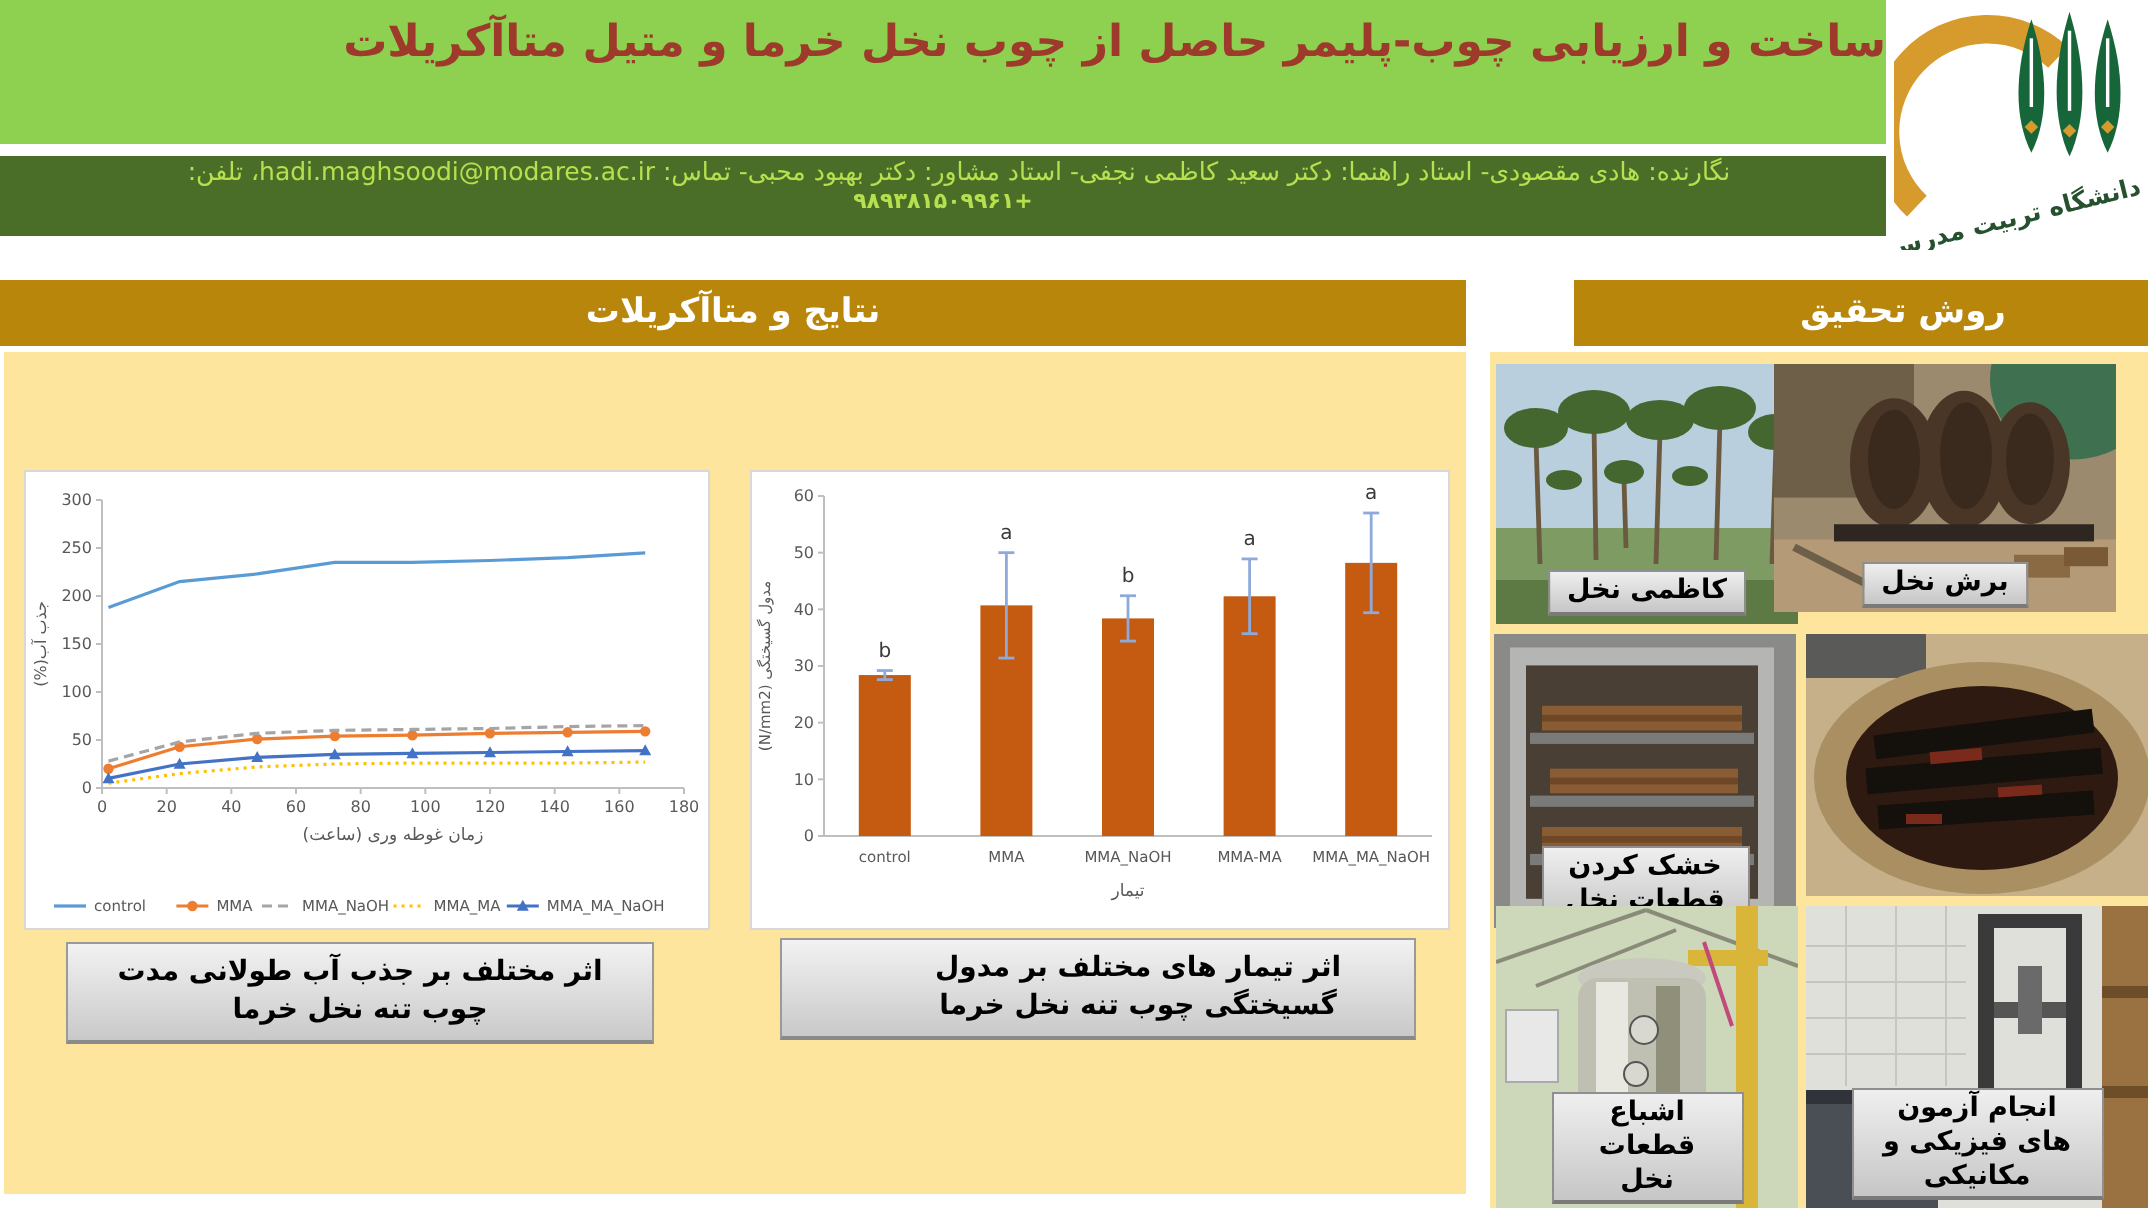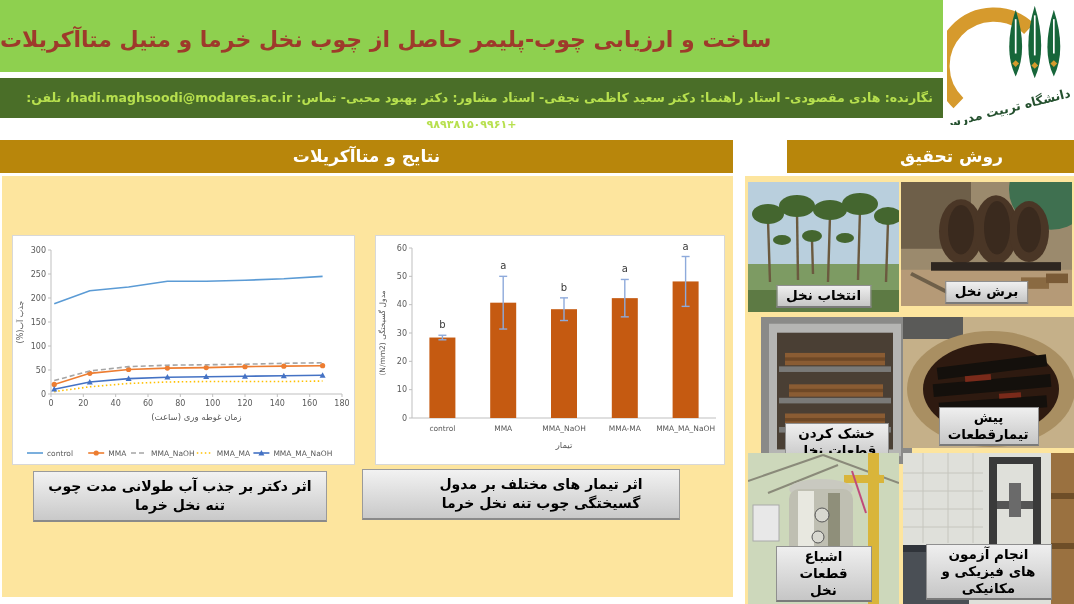--- a/index.html
+++ b/index.html
@@ -3,61 +3,61 @@
 <meta charset="utf-8">
 <style>
   * { margin:0; padding:0; box-sizing:border-box; }
   html,body { width:1074px; height:604px; background:#ffffff; overflow:hidden;
               font-family:"DejaVu Sans", sans-serif; }
   .abs { position:absolute; }
   #stage { position:relative; width:1074px; height:604px; background:#fff; }
 
   
   #header-green { left:0; top:0; width:943px; height:72px; background:#8ED04F; }
-  #poster-title { width:100%; text-align:left; padding-top:9px; font-size:22px;
-                  font-weight:bold; color:#9E3A2B; direction:rtl; letter-spacing:0;margin-top:18px; }
+  #poster-title { width:100%; text-align:right; padding-top:9px; font-size:22px;
+                  font-weight:bold; color:#9E3A2B; direction:rtl; letter-spacing:0; }
   #header-dark { left:0; top:78px; width:943px; height:40px; background:#4A6E28;
                  color:#B7E04E; text-align:center; direction:rtl; }
-  #authors-line { font-size:12.5px; font-weight:bold; padding-top:12px;margin-left:16px; }
-  #phone-line { font-size:11px; font-weight:bold; margin-top:13px; }
+  #authors-line { font-size:12.5px; font-weight:normal; padding-top:0;margin-left:16px; }
+  #phone-line { font-size:11px; font-weight:bold; margin-top:1px; }
   #logo-box { left:943px; top:0; width:131px; height:128px; background:#fff;
               display:flex; align-items:center; justify-content:center; }
 
   
   .gold-bar { top:140px; height:33px; background:#B8860B; color:#fff;
               font-weight:bold; font-size:17px; text-align:center;
               line-height:33px; direction:rtl; }
   #results-bar { left:0; width:733px; }
   #method-bar { left:745px; width:329px;margin-left:42px; }
 
   
   #results-panel { left:2px; top:176px; width:731px; height:421px; background:#FDE59E; }
   .chart-card { position:absolute; background:#fff; border:1px solid #d8d8d8; }
   #line-chart-card { left:10px; top:59px; width:343px; height:230px; }
   #bar-chart-card  { left:373px; top:59px; width:350px; height:230px; }
   .chart-caption { position:absolute; background:linear-gradient(#f2f2f2,#c9c9c9);
                    border:1px solid #9a9a9a; border-bottom:2px solid #8a8a8a;
                    font-size:14px; font-weight:bold; color:#000; text-align:center;
                    direction:rtl; padding:5px 8px; line-height:1.35; }
   #line-chart-caption { left:31px; top:295px; width:294px; }
-  #bar-chart-caption  { left:360px; top:293px; width:318px;padding-left:48px; }
+  #bar-chart-caption  { left:388px; top:293px; width:318px;padding-left:48px; }
 
   
   #method-panel { left:745px; top:176px; width:329px; height:428px; background:#FDE59E; }
   .photo { position:absolute; overflow:hidden; }
   .photo svg { display:block; width:100%; height:100%; }
   .photo-caption { position:absolute; left:50%; transform:translateX(-50%);
                    background:linear-gradient(#efefef,#c6c6c6);
                    border:1px solid #8f8f8f; border-bottom:2px solid #7a7a7a;
                    font-size:13.5px; font-weight:bold; color:#000; white-space:nowrap;
                    text-align:center; direction:rtl; padding:1px 9px; line-height:1.3; }
   .photo-caption.two-line { white-space:normal; line-height:1.25; }
   #photo-1 { left:3px;   top:6px;   width:151px; height:130px; }
-  #photo-2 { left:156px; top:6px;   width:171px; height:124px; }
-  #photo-3 { left:16px;   top:141px; width:151px; height:147px; }
+  #photo-2 { left:142px; top:6px;   width:171px; height:124px; }
+  #photo-3 { left:2px;   top:141px; width:151px; height:147px; }
   #photo-4 { left:158px; top:141px; width:171px; height:131px; }
   #photo-5 { left:3px;   top:277px; width:151px; height:151px; }
   #photo-6 { left:158px; top:277px; width:171px; height:151px; }
 
   text { font-family:"DejaVu Sans", sans-serif; }
 </style>
 </head>
 <body>
 
 <div id="stage">
@@ -218,21 +218,21 @@
           <text x="248.79999999999998" y="195" text-anchor="middle" font-size="7.5" fill="#595959">MMA-MA</text>
           <rect x="296.59999999999997" y="45.43333333333334" width="26" height="136.56666666666666" fill="#C55A11"></rect>
           <line x1="309.59999999999997" y1="70.36666666666666" x2="309.59999999999997" y2="20.5" stroke="#8EAADB" stroke-width="1.4"></line>
           <line x1="305.59999999999997" y1="70.36666666666666" x2="313.59999999999997" y2="70.36666666666666" stroke="#8EAADB" stroke-width="1.4"></line>
           <line x1="305.59999999999997" y1="20.5" x2="313.59999999999997" y2="20.5" stroke="#8EAADB" stroke-width="1.4"></line>
           <text x="309.59999999999997" y="13.5" text-anchor="middle" font-size="10" fill="#3A3A3A">a</text>
           <text x="309.59999999999997" y="195" text-anchor="middle" font-size="7.5" fill="#595959">MMA_MA_NaOH</text>
         </svg>
     </div>
 
-    <div id="line-chart-caption" class="chart-caption">اثر دکتر بر جذب آب طولانی مدت چوب تنه نخل خرما</div>
+    <div id="line-chart-caption" class="chart-caption">اثر مختلف بر جذب آب طولانی مدت چوب تنه نخل خرما</div>
     <div id="bar-chart-caption" class="chart-caption">اثر تیمار های مختلف بر  مدول گسیختگی چوب تنه نخل خرما</div>
   </div>
 
   <div id="method-panel" class="abs">
 
     <div id="photo-1" class="photo">
       <svg viewBox="0 0 151 130" preserveAspectRatio="none">
         <rect width="151" height="130" fill="#B9CFDD"></rect>
         <rect y="82" width="151" height="48" fill="#7D9B63"></rect>
         <rect y="108" width="151" height="22" fill="#5D7A44"></rect>
@@ -248,21 +248,21 @@
           <ellipse cx="20" cy="32" rx="16" ry="10"></ellipse>
             <ellipse cx="49" cy="24" rx="18" ry="11"></ellipse>
           <ellipse cx="82" cy="28" rx="17" ry="10"></ellipse>
             <ellipse cx="112" cy="22" rx="18" ry="11"></ellipse>
           <ellipse cx="140" cy="34" rx="14" ry="9"></ellipse>
             <ellipse cx="64" cy="54" rx="10" ry="6"></ellipse>
           <ellipse cx="97" cy="56" rx="9" ry="5"></ellipse>
             <ellipse cx="34" cy="58" rx="9" ry="5"></ellipse>
         </g>
       </svg>
-      <div class="photo-caption" style="bottom:4px;">انتخاب نخل</div>
+      <div class="photo-caption" style="bottom:4px;">کاظمی نخل</div>
     </div>
 
     <div id="photo-2" class="photo">
       <svg viewBox="0 0 171 130" preserveAspectRatio="none">
         <rect width="171" height="130" fill="#9B8A6D"></rect>
         <rect width="70" height="70" fill="#6E5F49"></rect>
         <circle cx="150" cy="8" r="42" fill="#3F7050"></circle>
         <rect y="92" width="171" height="38" fill="#B59A77"></rect>
         <g fill="#4A3626">
           <ellipse cx="60" cy="52" rx="22" ry="34"></ellipse>
@@ -316,21 +316,20 @@
           <rect x="34" y="44" width="110" height="12" transform="rotate(-7 89 50)"></rect>
           <rect x="30" y="62" width="118" height="13" transform="rotate(-5 89 68)"></rect>
           <rect x="36" y="82" width="108" height="12" transform="rotate(-4 90 88)"></rect>
         </g>
         <g fill="#7A2A1A">
           <rect x="62" y="58" width="26" height="6" transform="rotate(-5 75 61)"></rect>
           <rect x="96" y="76" width="22" height="5" transform="rotate(-4 107 78)"></rect>
           <rect x="50" y="90" width="18" height="5"></rect>
         </g>
       </svg>
-      <div class="photo-caption two-line" style="bottom:2px; width:100px;">پیش تیمارقطعات</div>
     </div>
 
     <div id="photo-5" class="photo">
       <svg viewBox="0 0 151 151" preserveAspectRatio="none">
         <rect width="151" height="151" fill="#CDD8BB"></rect>
         <g stroke="#8A8A7A" stroke-width="2">
           <line x1="0" y1="28" x2="75" y2="2"></line>
             <line x1="151" y1="30" x2="75" y2="2"></line>
           <line x1="20" y1="40" x2="90" y2="12"></line>
         </g>

